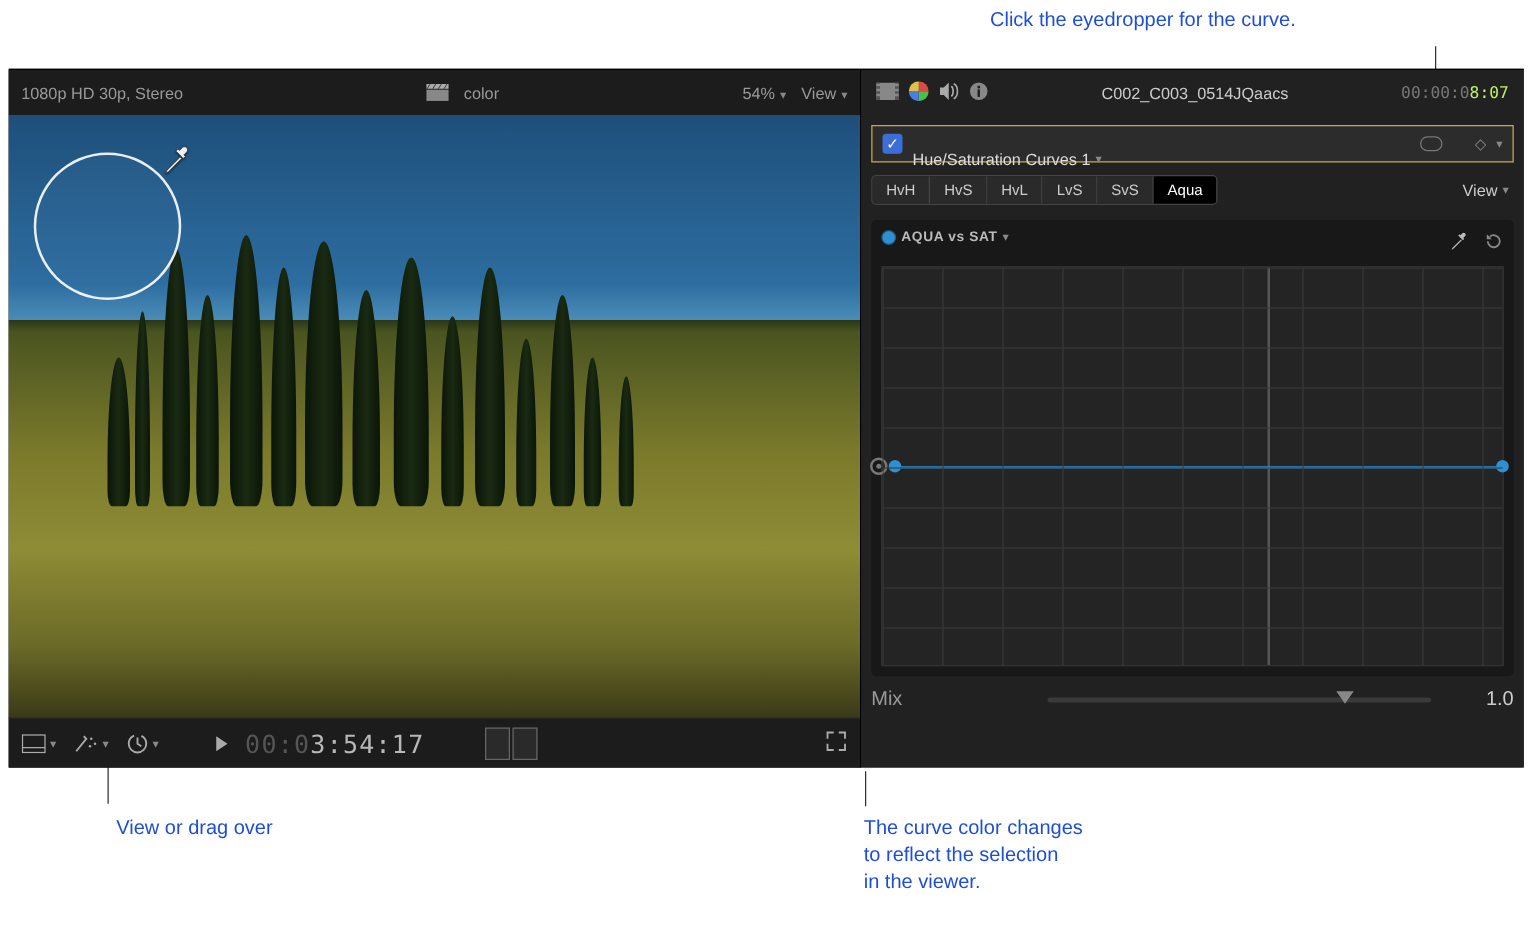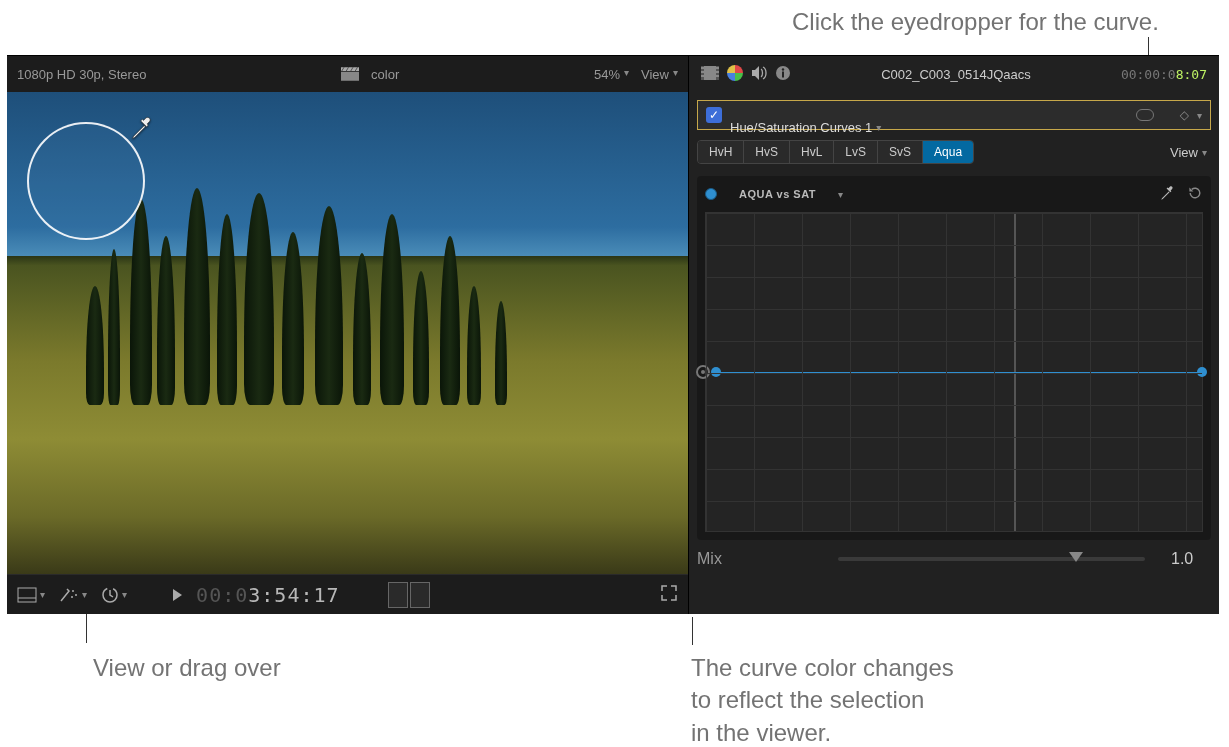--- a/index.html
+++ b/index.html
@@ -7,22 +7,22 @@
     width: 1229px;
     height: 747px;
     background: #fff;
     font-family: -apple-system, "Helvetica Neue", Arial, sans-serif;
     font-size: 13px;
     color: #aaa;
     position: relative;
   }
   .annotation {
     position: absolute;
-    color: #737373;
-    font-size: 24px;
+    color: #1d4ed8;
+    font-size: 16px;
     line-height: 1.35;
   }
   .app {
     position: absolute;
     top: 55px;
     left: 7px;
     width: 1212px;
     height: 559px;
     background: #1c1c1c;
     display: flex;
@@ -41,21 +41,21 @@
     display: flex;
     align-items: center;
     padding: 0 10px;
     background: #1c1c1c;
     color: #999;
     font-size: 13px;
     gap: 12px;
   }
   .clap-icon { width:18px;height:14px;display:inline-block; }
   .spacer { flex:1; }
-  .zoom, .view-menu { display:flex; align-items:flex-start; gap:4px; cursor:pointer; }
+  .zoom, .view-menu { display:flex; align-items:flex-end; gap:4px; cursor:pointer; }
   .chev { font-size:10px; color:#888; }
   .viewer-image {
     flex:1;
     position:relative;
     background: linear-gradient(to bottom,
       #1e4f7a 0%, #2d6da0 28%, #4a8cb8 34%,
       #2a3515 34%, #4a5420 36%,
       #7b7a2c 56%, #8e8c35 72%, #6b6a28 88%, #3a3a18 100%);
     overflow:hidden;
   }
@@ -152,30 +152,30 @@
   }
   .tab {
     padding:4px 11px;
     font-size:12px;
     color:#ccc;
     background:#2a2a2a;
     border-right:1px solid #444;
     cursor:pointer;
   }
   .tab:last-child{border-right:none;}
-  .tab.active { background:#0369a1; color:#fff;}
+  .tab.active { background:#000000; color:#fff;}
   .view-dd { margin-left:auto; color:#ccc; display:flex;align-items:center;gap:4px; cursor:pointer; padding-right:4px;}
   .curve-box {
     margin:12px 8px 0 8px;
     background:rgba(0,0,0,0.25);
     border-radius:4px;
     padding:8px;
   }
   .curve-header {
-    display:flex;align-items:center;gap:22px;
+    display:flex;align-items:flex-start;gap:4px;
     font-size:11px;
     color:#bbb;
     letter-spacing:0.5px;
     margin-bottom:8px;
   }
   .colordot { width:12px;height:12px;border-radius:50%; background:#2f8fd0; border:1px solid #1a5a85;}
   .curve-header .tools { margin-left:auto; display:flex; gap:10px; align-items:center;}
   .dropper-icon { color:#bbb; cursor:pointer; }
   .reset-icon { color:#888; cursor:pointer;}
   .grid {
@@ -440,16 +440,16 @@
         <div class="point start"></div>
         <div class="point end"></div>
       </div>
     </div>
 
     <div class="mix-row">
       <span>Mix</span>
       <div class="slider">
         <div class="thumb"></div>
       </div>
-      <span style="width:40px;color:#ccc;">1.0</span>
+      <span style="width:40px;text-align:right;color:#ccc;">1.0</span>
     </div>
   </div>
 </div>
 
 </body></html>

